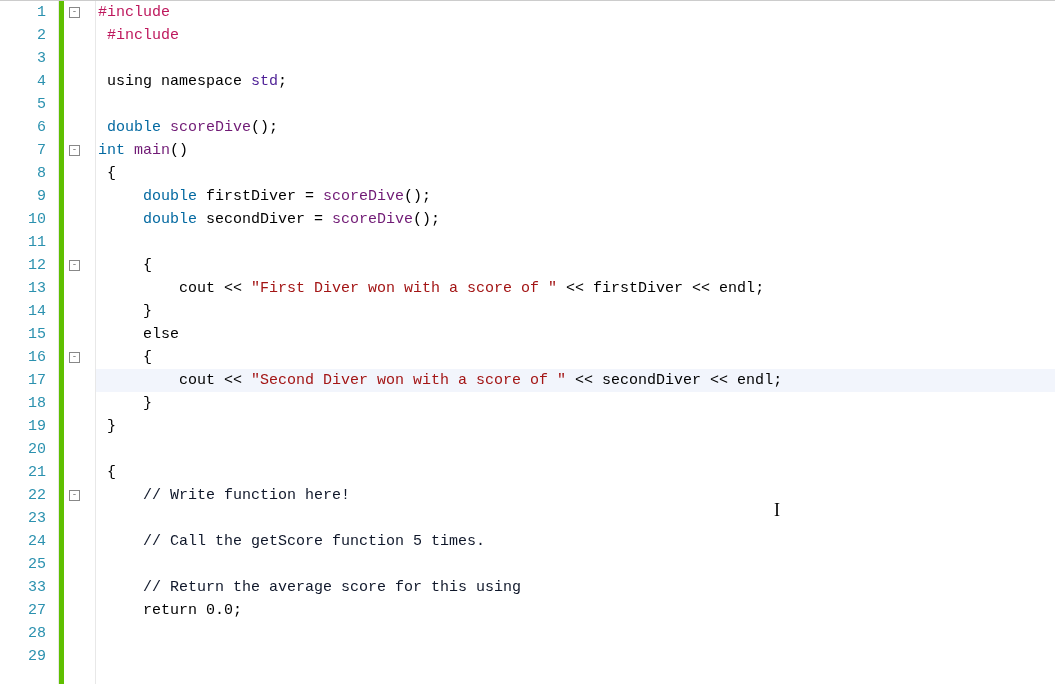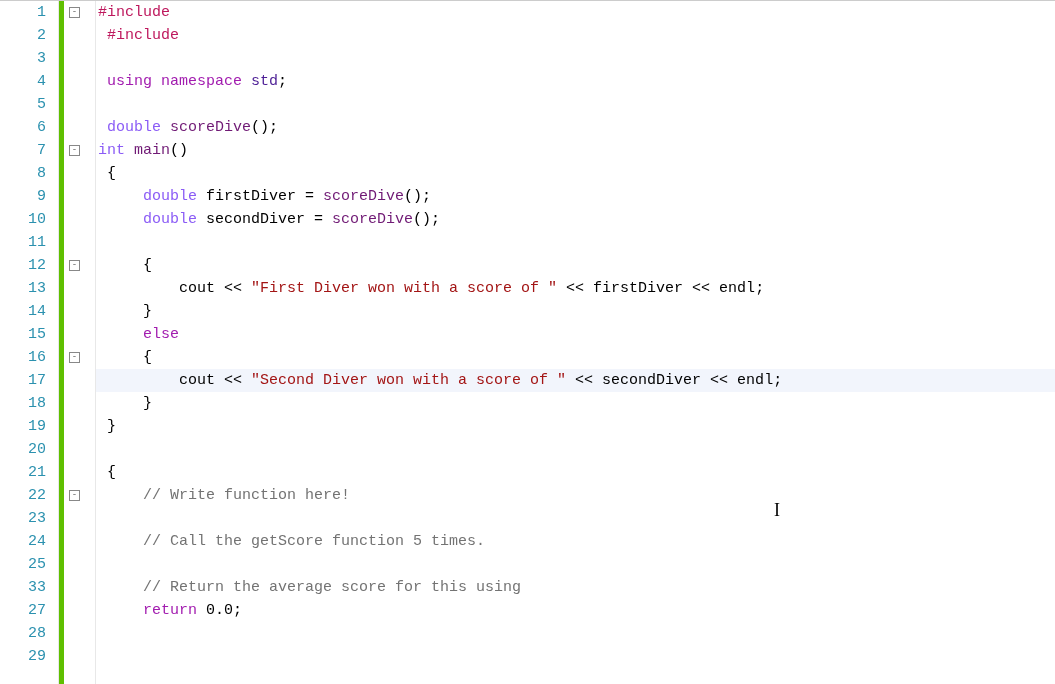--- a/index.html
+++ b/index.html
@@ -67,24 +67,24 @@
   .line {
     height: 23px;
     line-height: 23px;
     white-space: pre;
     position: relative;
     padding-left: 2px;
   }
   .line.hl {
     background: #f2f5fc;
   }
-  .kw { color: #a21caf; }
-  .tp { color: #8b5cf6; }
+  .kw { color: #000000; }
+  .tp { color: #0369a1; }
   .str { color: #a31515; }
-  .com { color: #737373; }
+  .com { color: #0f172a; }
   .pp { color: #be185d; }
   .inc { color: #a31515; }
   .id { color: #4c1d95; }
   .fn { color: #701a75; }
   .cursor-ibeam {
     position: absolute;
     font-family: serif;
     color: #000;
     font-size: 18px;
   }

